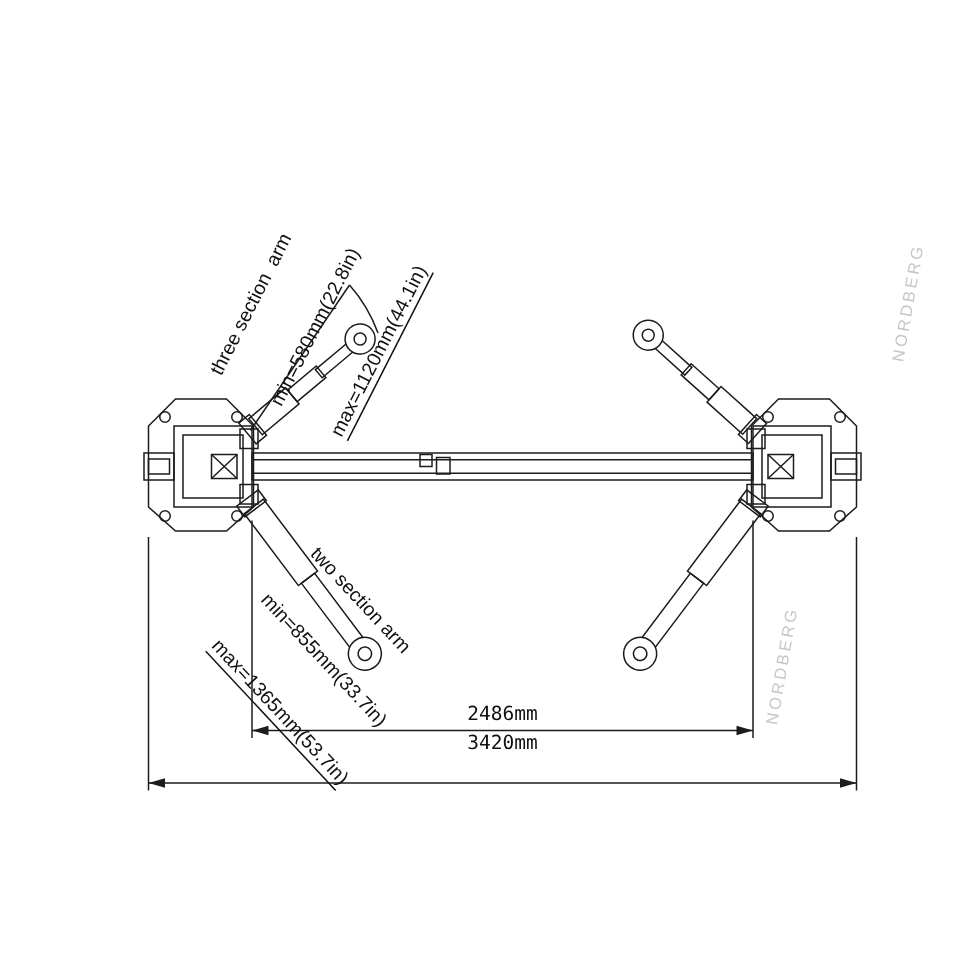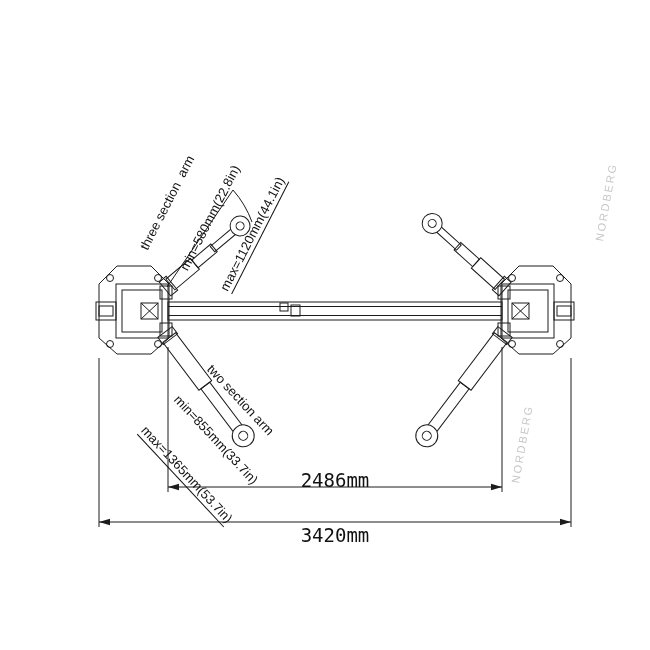--- a/index.html
+++ b/index.html
@@ -19,24 +19,24 @@
   .arm-label{
     position:absolute;z-index:3;font-size:13px;line-height:15px;color:#111;
     transform-origin:0 0;white-space:pre;
   }
   .arm-label div{width:max-content;}
   #label-three{left:110px;top:232px;transform:rotate(-63deg);}
   #label-two{left:237px;top:341px;transform:rotate(47deg);}
   .underlined{border-bottom:1px solid #111;padding-bottom:1px;}
   .dim{
     position:absolute;z-index:3;width:84px;text-align:center;color:#111;
-    font-family:"DejaVu Sans Mono",monospace;font-size:19px;
+    font-family:"DejaVu Sans Mono",monospace;font-size:13px;
   }
   #dim-inner{left:293px;top:469px;}
-  #dim-outer{left:293px;top:524px;}
+  #dim-outer{left:293px;top:488px;}
 </style>
 </head>
 <body>
 
 <div class="stage">
 
   <div class="wm" id="wm1">NORDBERG</div>
   <div class="wm" id="wm2">NORDBERG</div>
 
   <svg width="650" height="650" viewBox="0 0 650 650">

